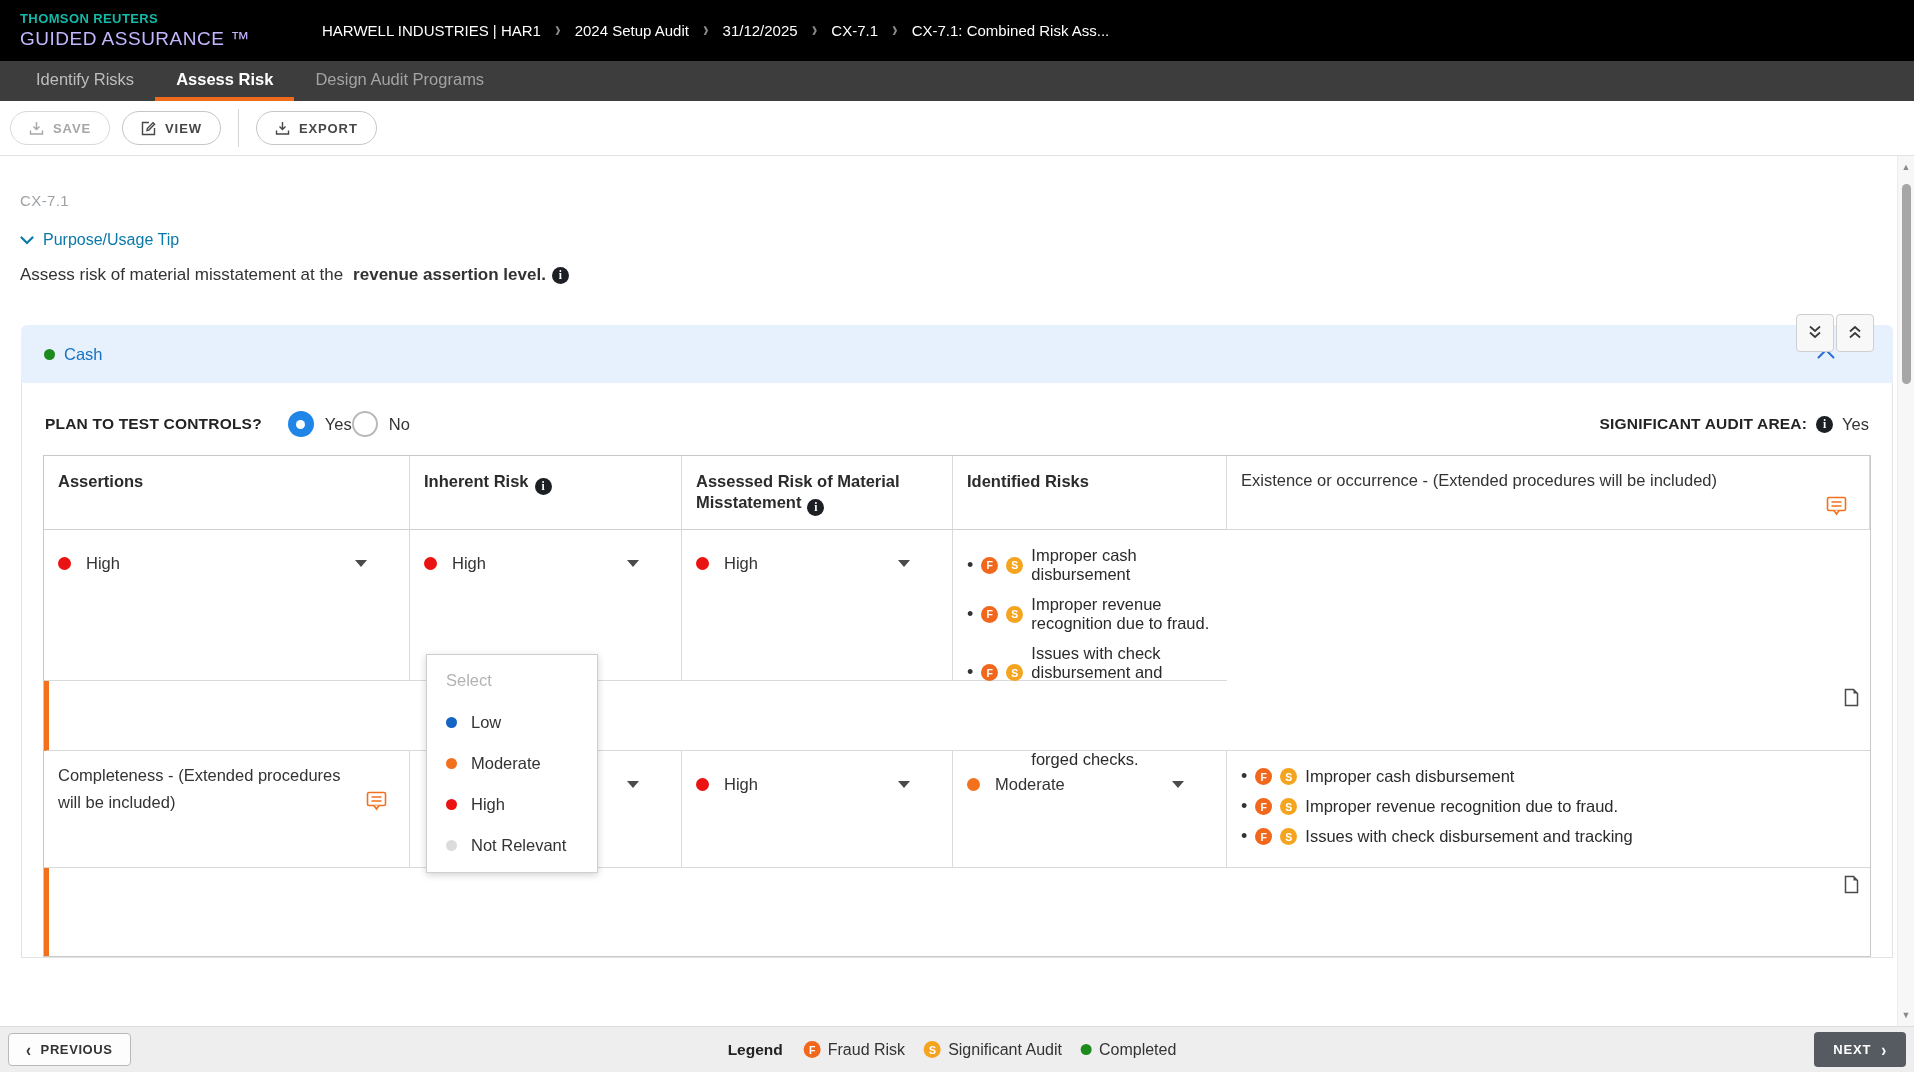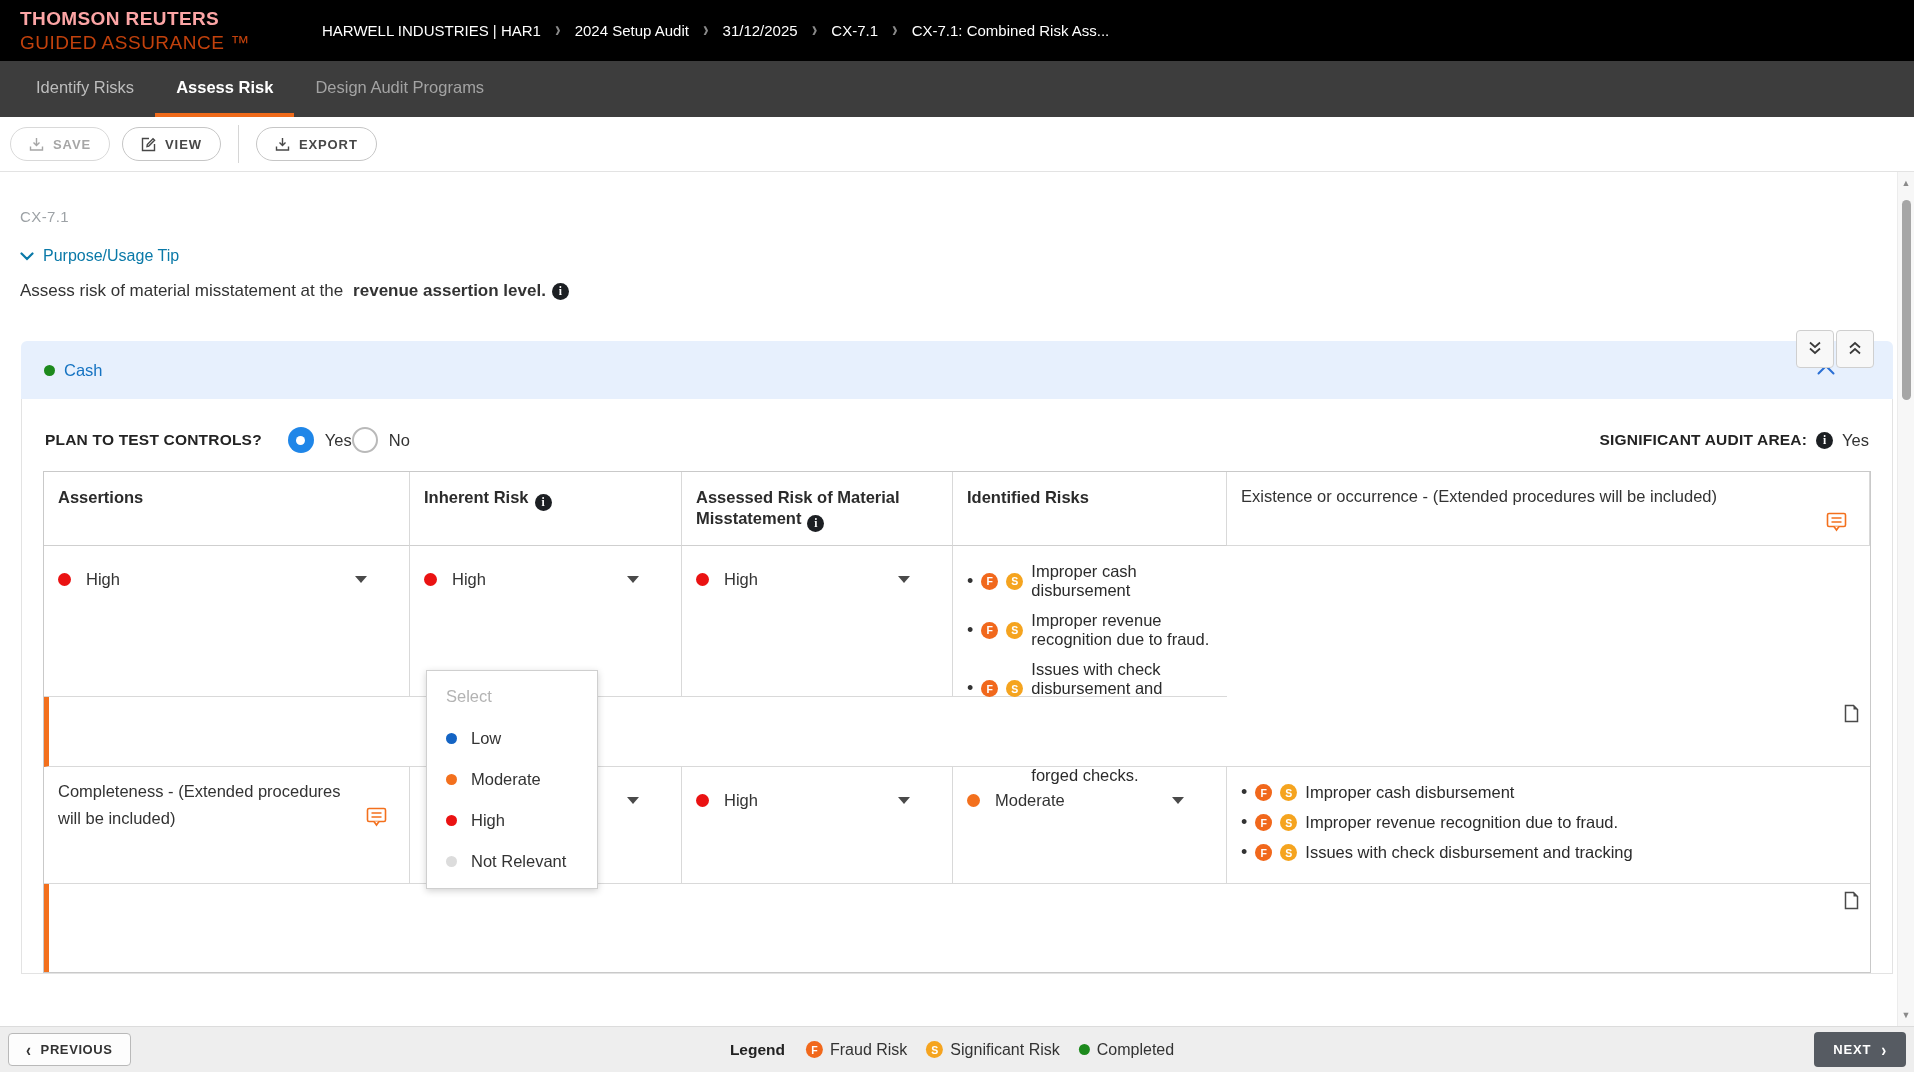--- a/index.html
+++ b/index.html
@@ -2,28 +2,28 @@
 <html><head>
 <meta charset="utf-8">
 <style>
   * { margin:0; padding:0; box-sizing:border-box; }
   html,body { width:1914px; height:1072px; font-family:"Liberation Sans", sans-serif; background:#fff; overflow:hidden; }
   .app { width:1914px; height:1072px; display:flex; flex-direction:column; position:relative; }
 
   
   .topbar { height:61px; background:#000; position:relative; display:flex; align-items:center; flex:0 0 auto; }
   .brand { margin-left:20px; }
-  .brand-l1 { color:#fca5a5; font-size:19px; font-weight:bold; letter-spacing:.4px; }
-  .brand-l2 { color:#c2410c; font-size:19px; letter-spacing:.5px; margin-top:2px; }
+  .brand-l1 { color:#14b8a6; font-size:13px; font-weight:bold; letter-spacing:.4px; }
+  .brand-l2 { color:#c4b5fd; font-size:19px; letter-spacing:.5px; margin-top:2px; }
   .breadcrumb { position:absolute; left:322px; top:0; height:61px; display:flex; align-items:center; color:#fff; font-size:15px; }
   .bc-item { white-space:nowrap;text-align:right; }
   .bc-sep { color:#8a8a8a; margin:0 14px; font-size:17px; font-weight:bold; transform:scaleY(1.25); }
 
   
-  .tabbar { height:56px; background:#3d3d3d; display:flex; align-items:stretch; padding-left:15px; flex:0 0 auto; }
+  .tabbar { height:40px; background:#3d3d3d; display:flex; align-items:stretch; padding-left:15px; flex:0 0 auto; }
   .tab { display:flex; align-items:center; padding:0 21px; font-size:16.5px; color:#bdbdbd; border-bottom:4px solid transparent; cursor:pointer; }
   .tab.active { color:#fff; font-weight:bold; border-bottom-color:#ef6a1a; }
   .tab.dim { color:#a3a3a3; }
 
   
   .toolbar { height:55px; background:#fff; border-bottom:1px solid #e3e3e3; display:flex; align-items:center; padding-left:10px; gap:12px; flex:0 0 auto; }
   .tbtn { height:34px; border-radius:17px; border:1px solid #c6c6c6; background:#fff; display:inline-flex; align-items:center; gap:9px; padding:16px 18px; font-size:13px; font-weight:bold; letter-spacing:.9px; color:#474747; cursor:pointer; }
   .tbtn svg { display:block; }
   .tbtn.disabled { color:#a6a6a6; border-color:#d9d9d9; }
   .tdivider { width:1px; height:38px; background:#d6d6d6; margin:0 5px; }
@@ -395,21 +395,21 @@
       <span>PREVIOUS</span>
     </button>
     <div class="legend">
       <span class="legend-title">Legend</span>
       <span class="legend-item">
         <span class="badge badge-f">F</span>
         <span class="legend-text">Fraud Risk</span>
       </span>
       <span class="legend-item">
         <span class="badge badge-s">S</span>
-        <span class="legend-text">Significant Risk</span>
+        <span class="legend-text">Significant Audit</span>
       </span>
       <span class="legend-item">
         <span class="dot-green"></span>
         <span class="legend-text">Completed</span>
       </span>
     </div>
     <button class="fbtn-next">
       <span>NEXT</span>
       <span class="chev">›</span>
     </button>

